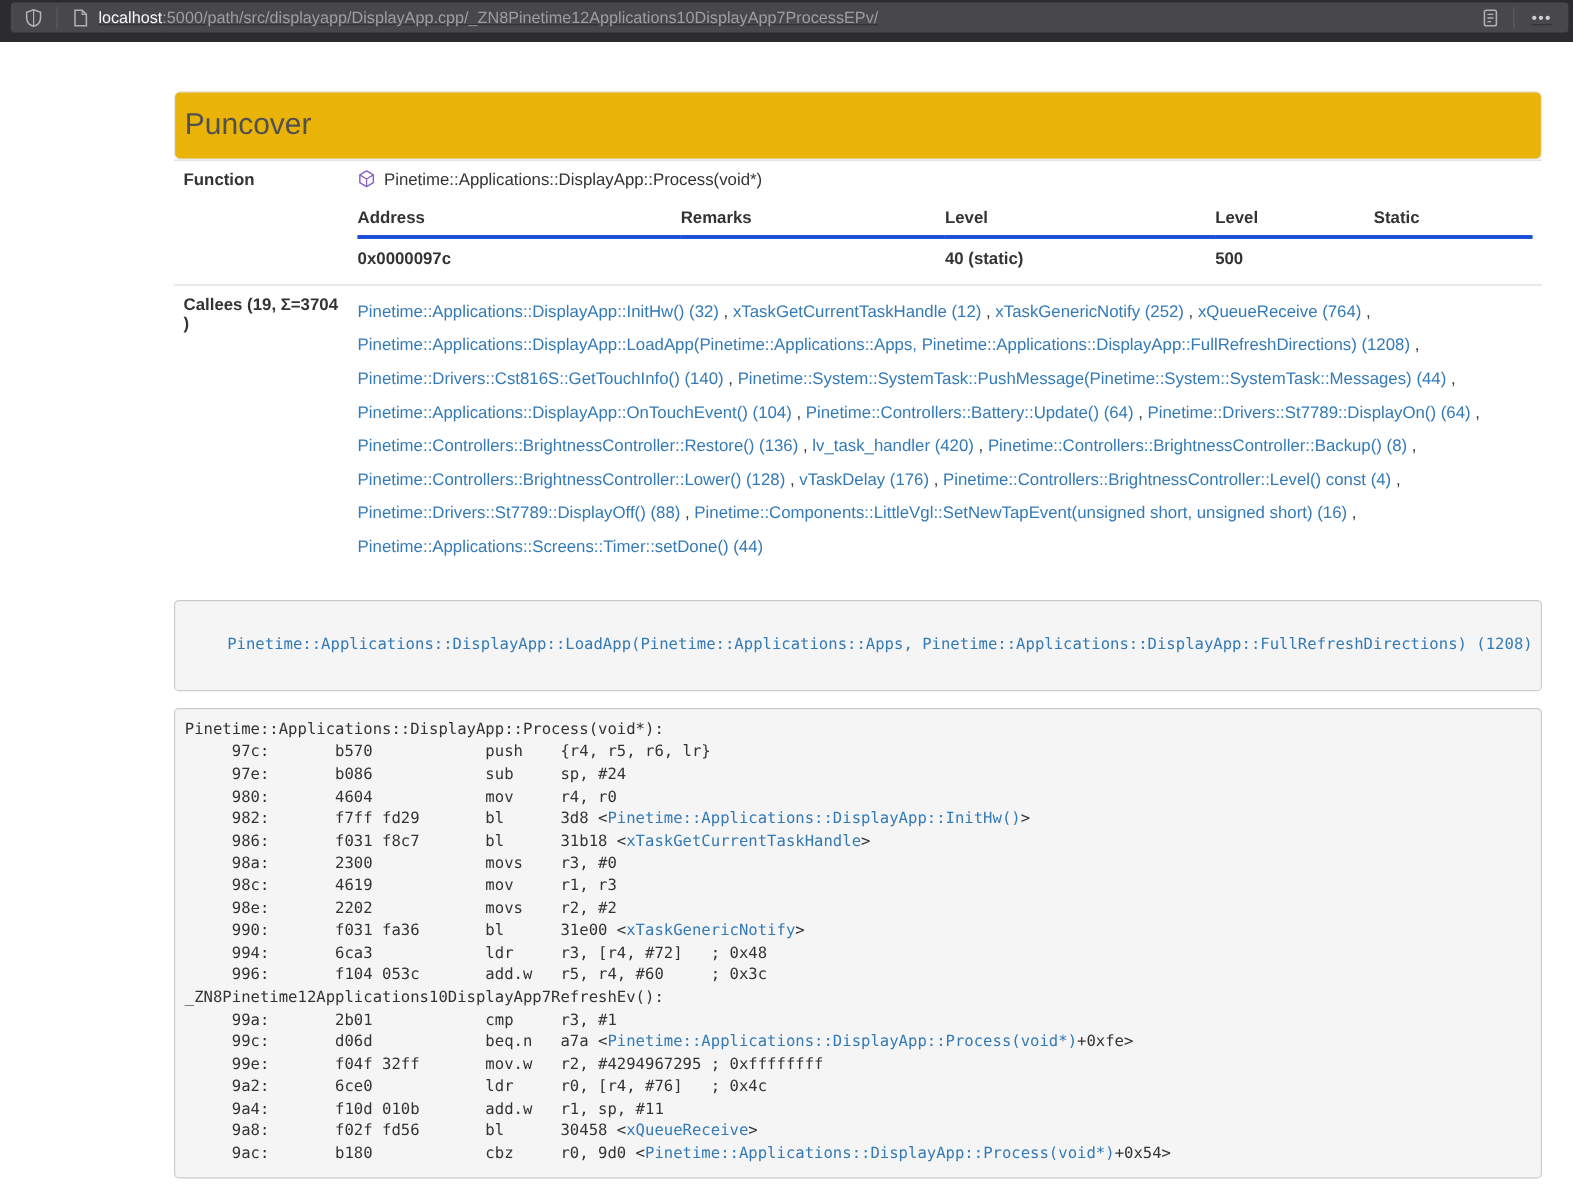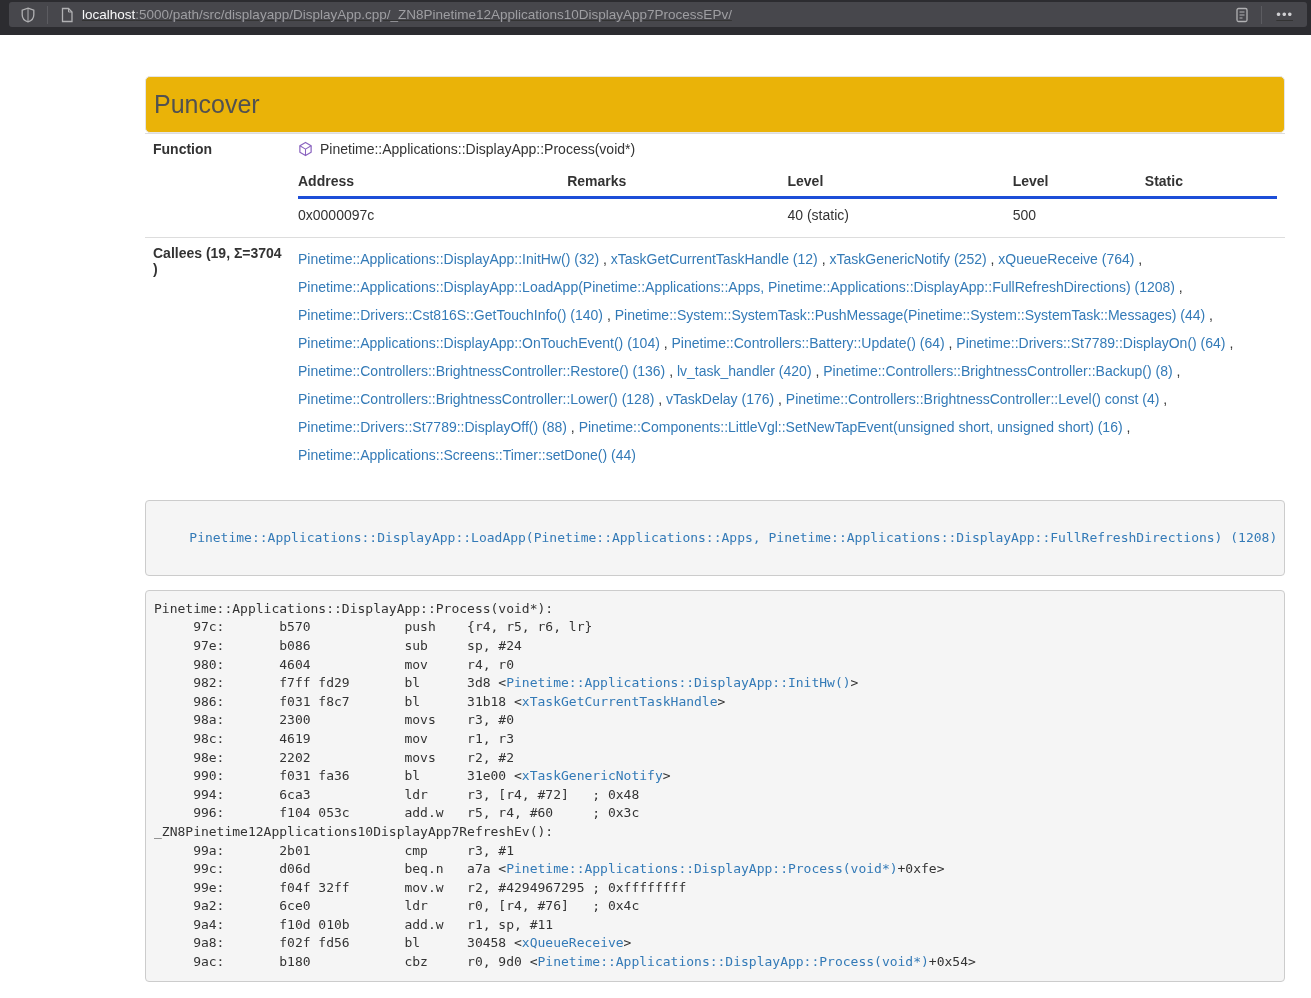--- a/index.html
+++ b/index.html
@@ -53,21 +53,21 @@
     border-top: 1px solid #ddd; padding: 7px 8px; text-align: left;
     vertical-align: top; font-size: 14px;
   }
   table.func > tbody > tr > th { width: 145px; font-weight: bold; color: #333; }
 
   .func-name { display: flex; align-items: center; gap: 7px; color: #333; }
   .sym-icon svg { display: block; }
 
   table.detail { width: 100%; border-collapse: collapse; margin-top: 9px; }
   table.detail th, table.detail td {
-    text-align: left; padding: 7px 0; font-weight: normal; font-size: 14px;
+    text-align: left; padding: 7px 0; font-weight: bold; font-size: 14px;
   }
   table.detail thead th { font-weight: bold; border-bottom: 3px solid #1d4ed8; }
   table.detail tbody td { padding-top: 8px; }
   table.detail .c1 { width: 27.5%; } table.detail .c2 { width: 22.5%; }
   table.detail .c3 { width: 23%; }   table.detail .c4 { width: 13.5%; }
   table.detail .c5 { width: 13.5%; }
 
   .callees { line-height: 28px; }
   .callees a { color: #337ab7; }
   .callees .sep { color: #333; }

